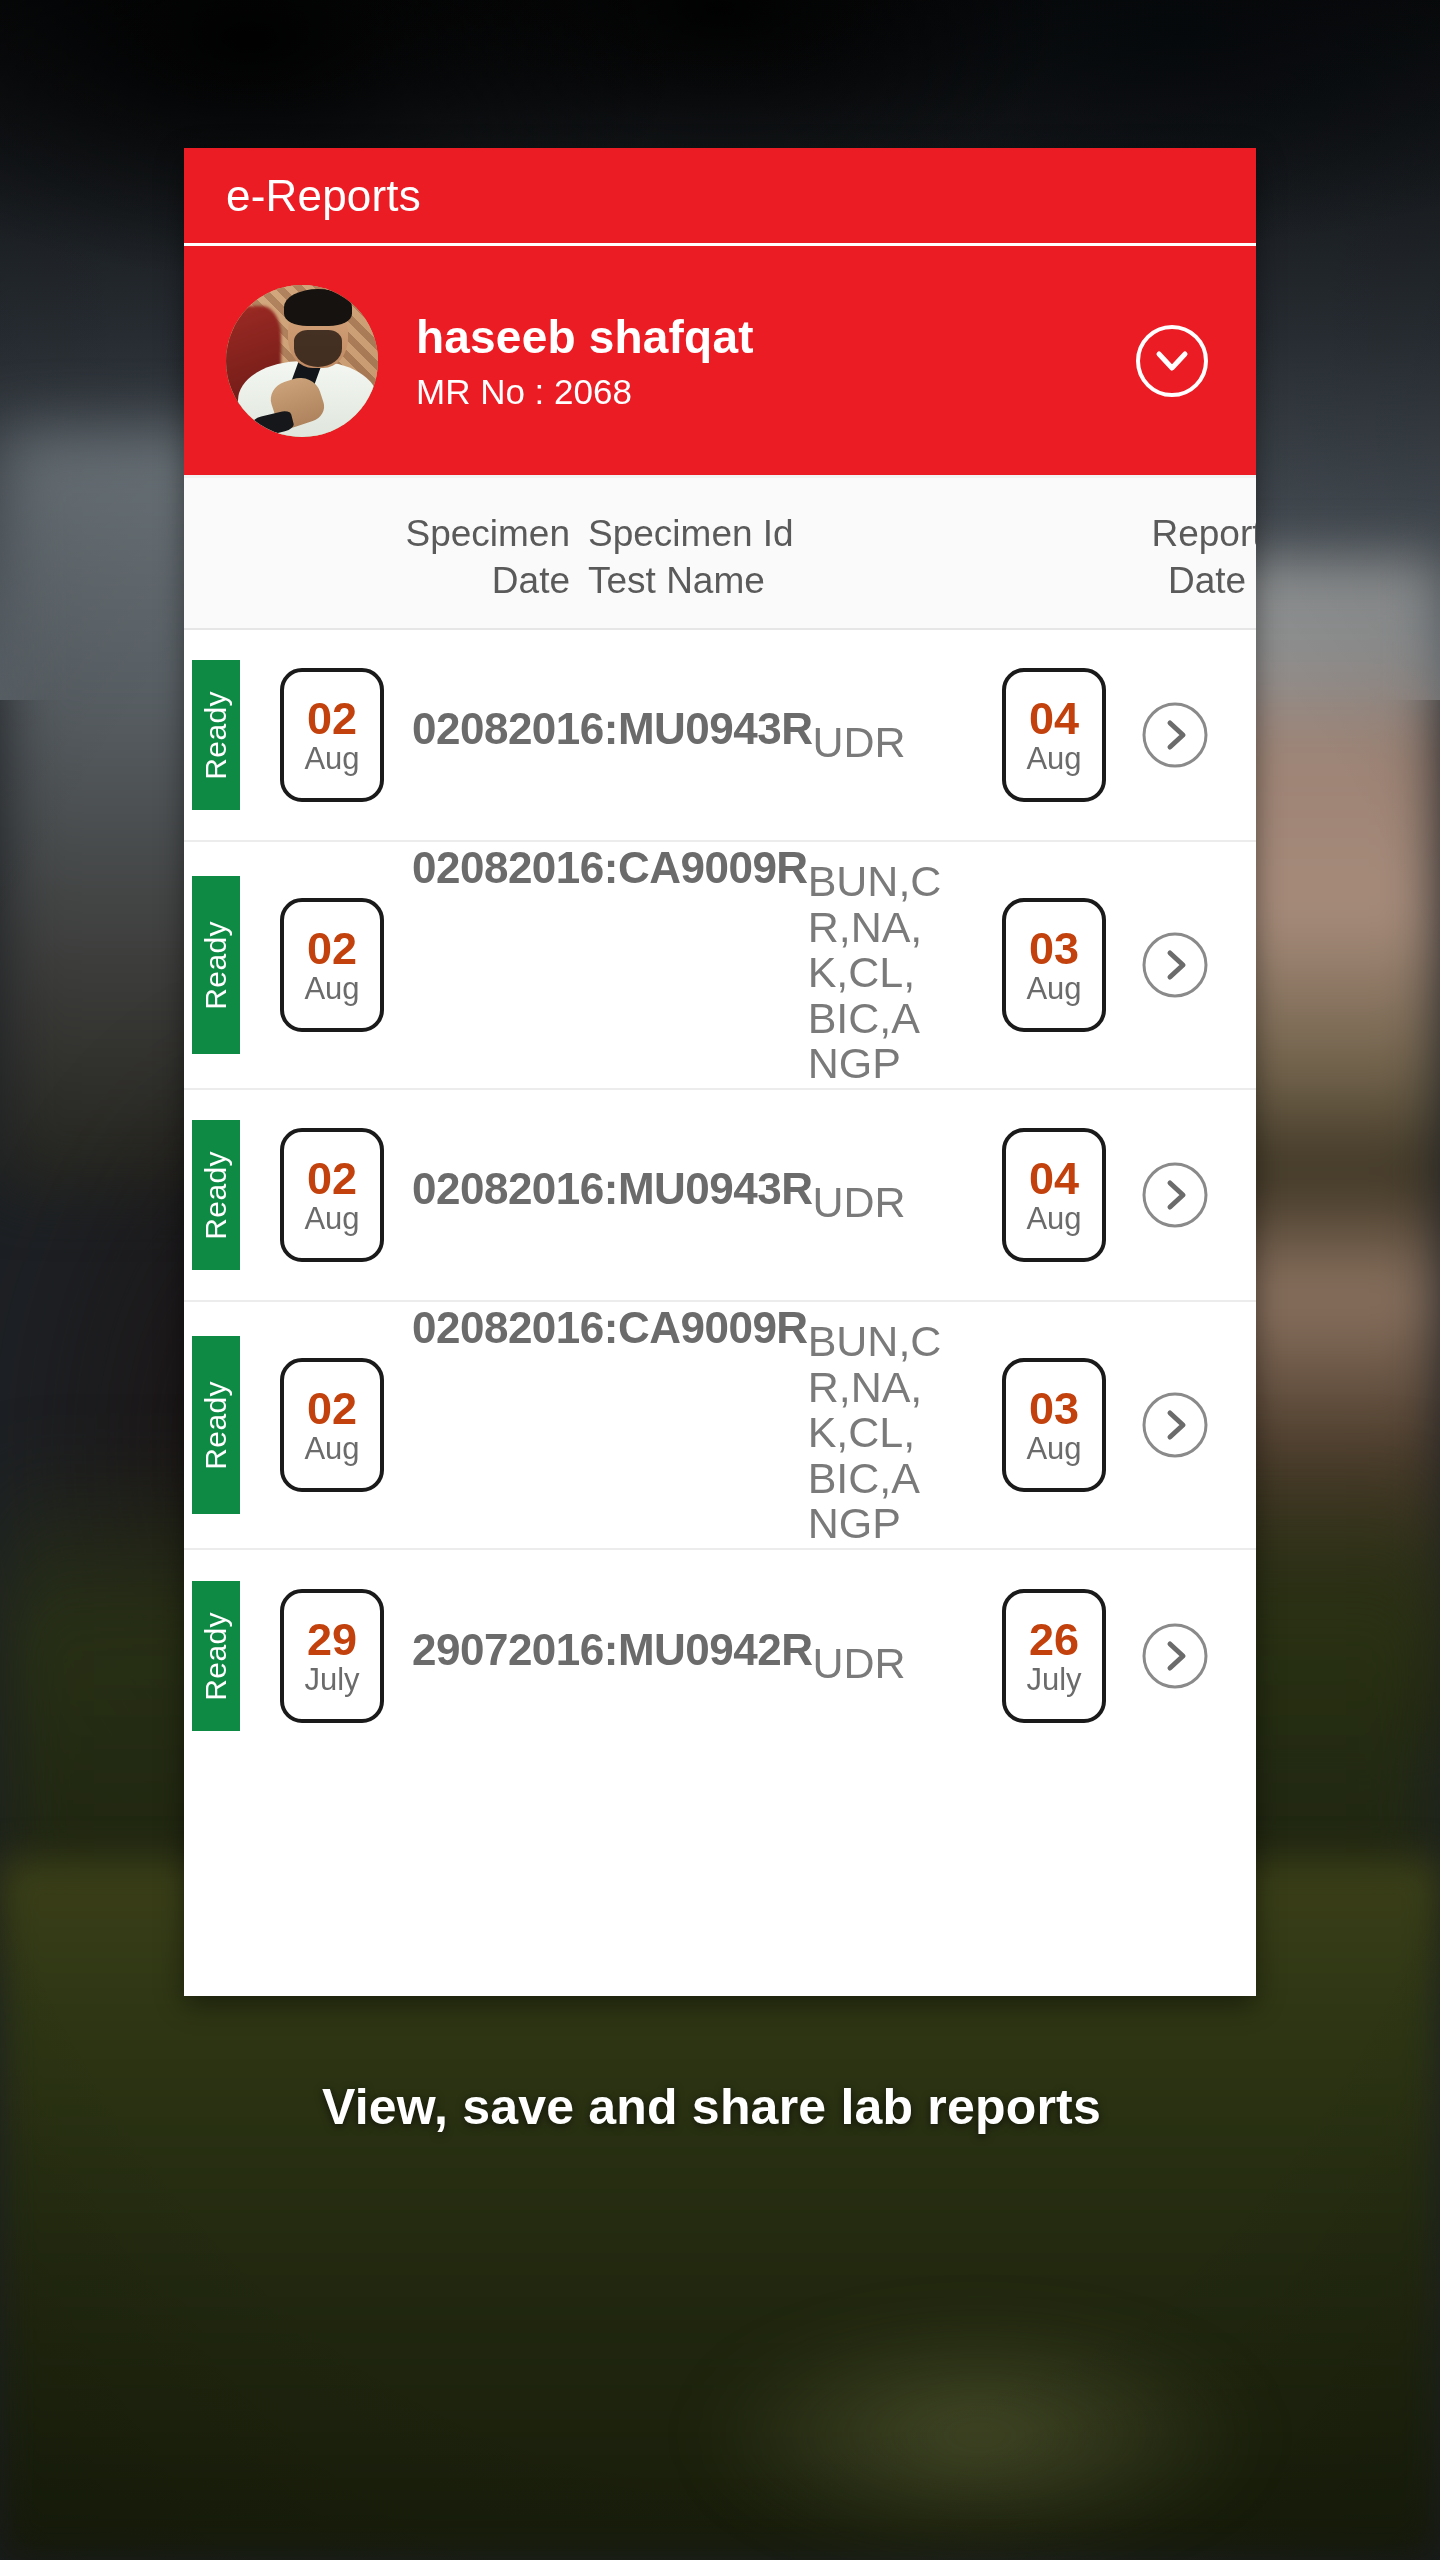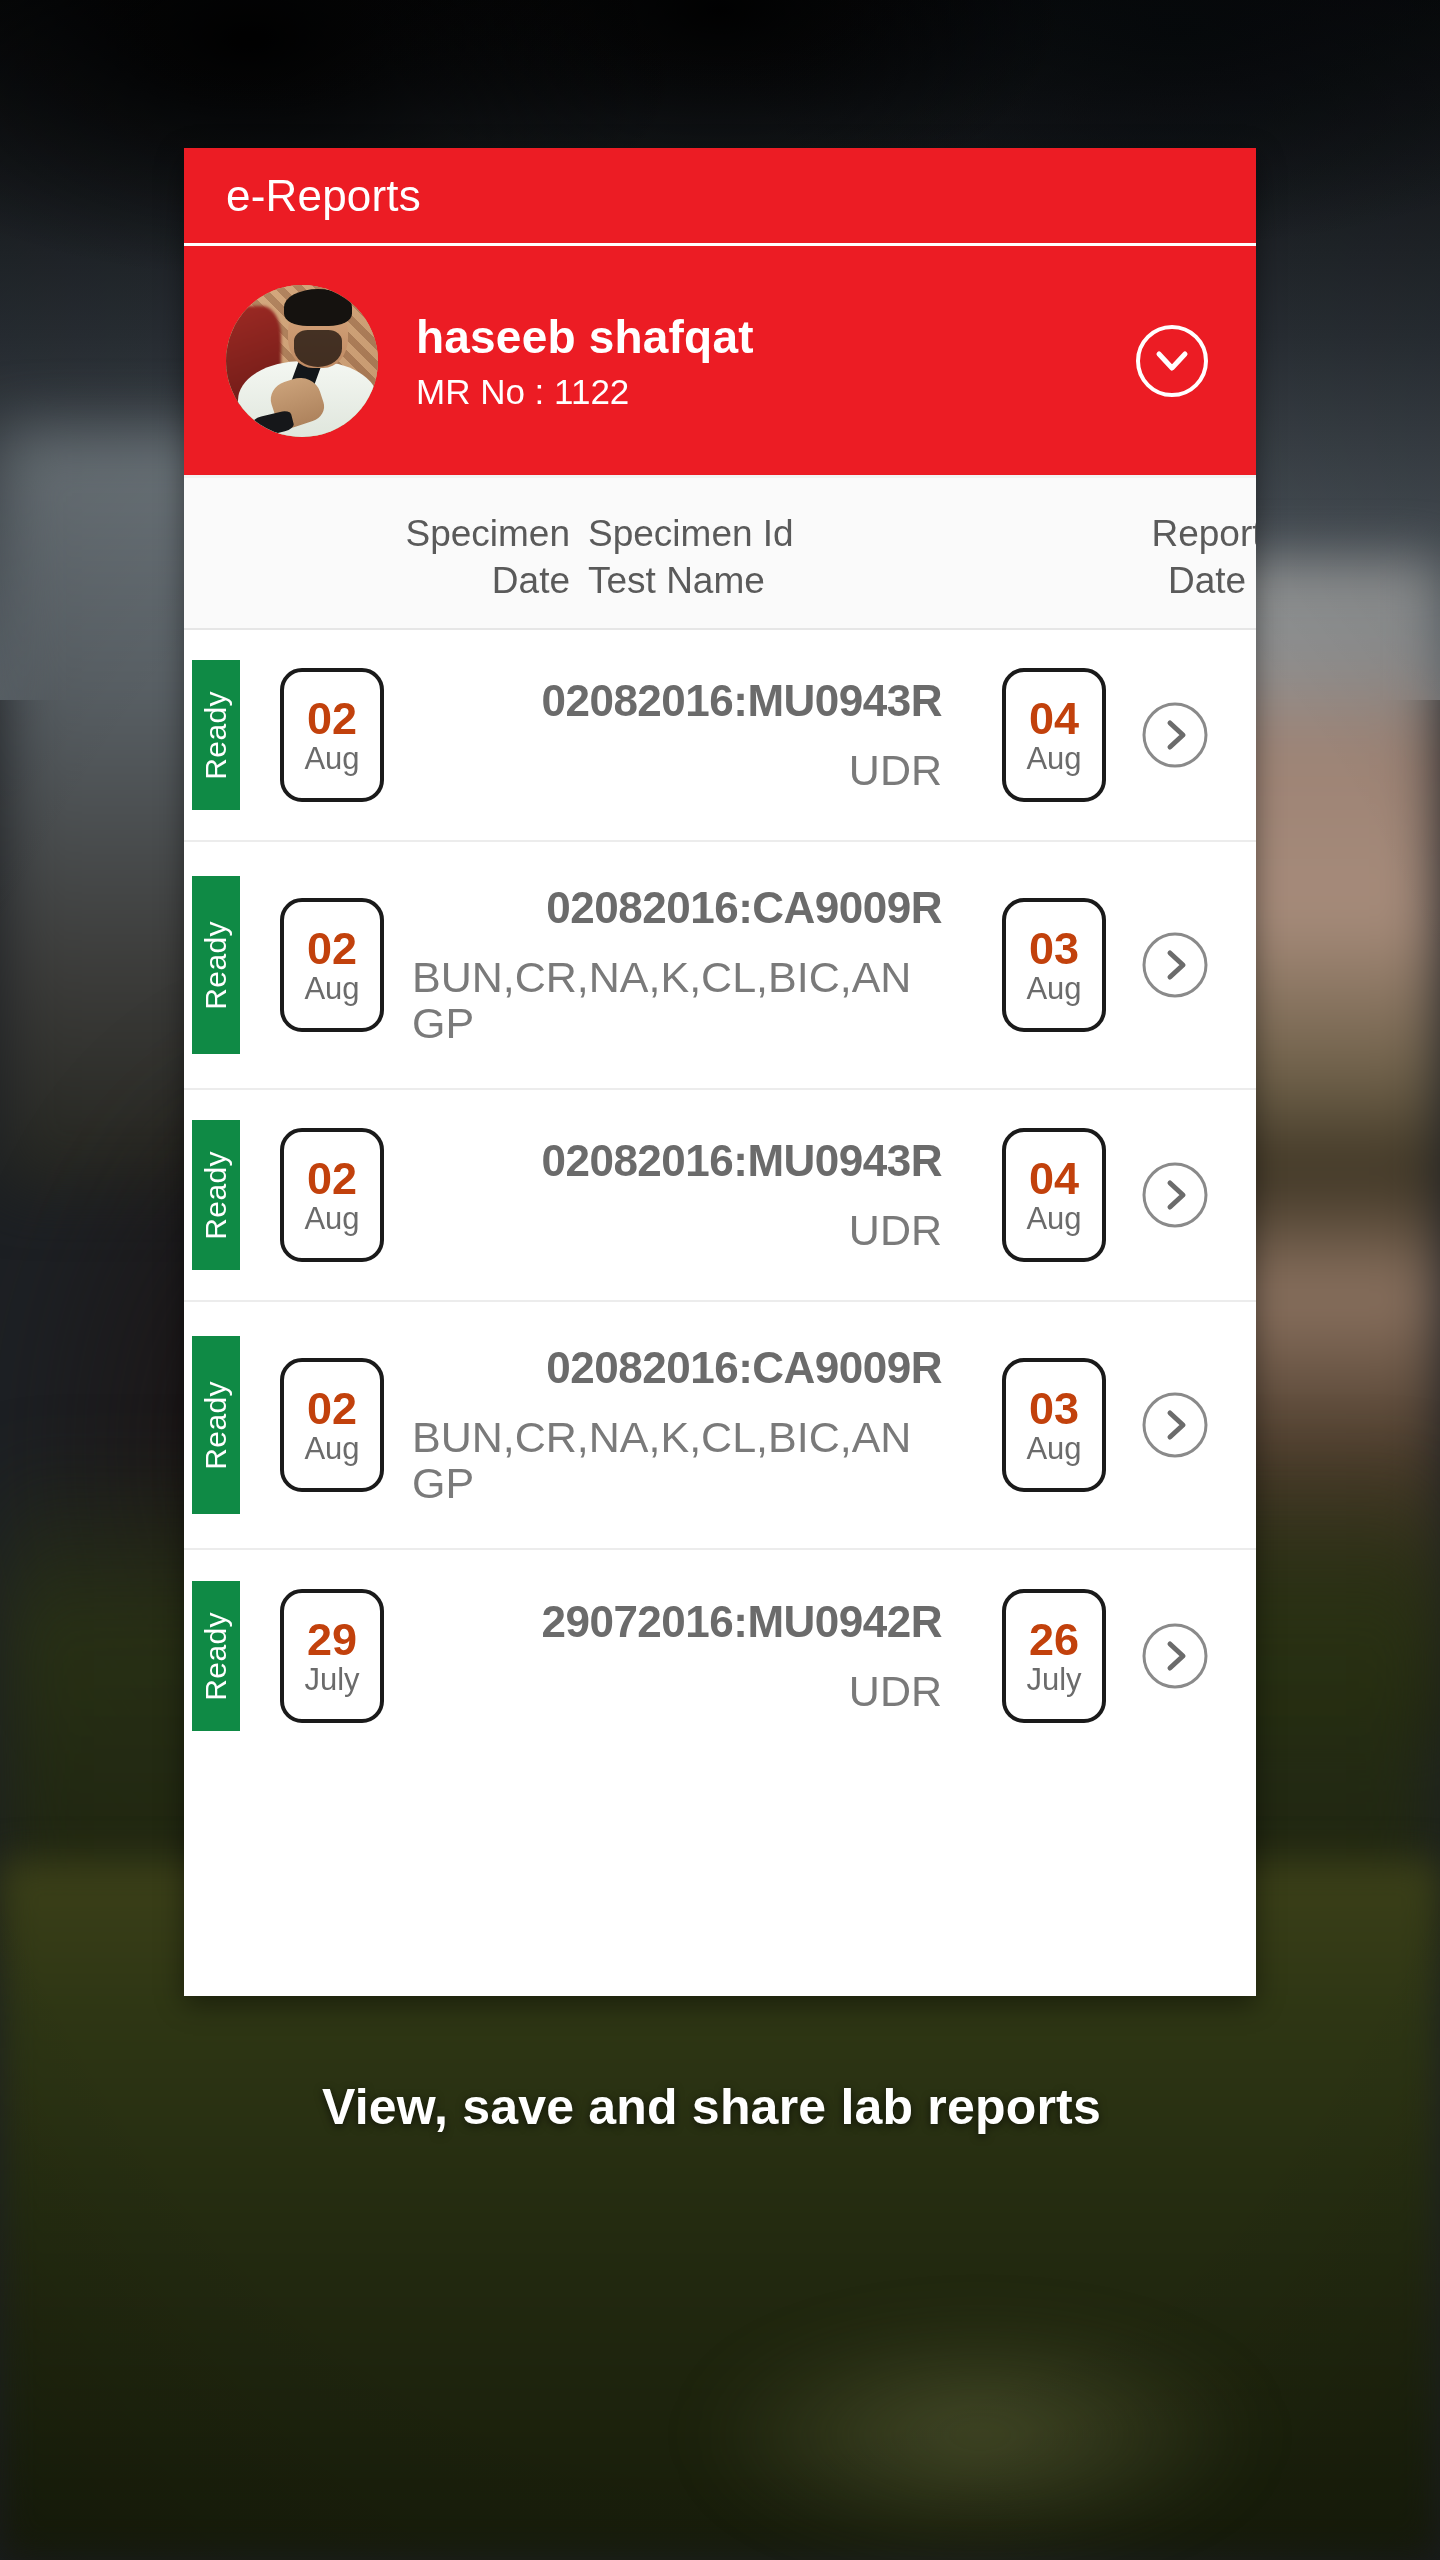--- a/index.html
+++ b/index.html
@@ -269,23 +269,21 @@
   .date-chip .d-num  { font-size: 45px; font-weight: bold; color: #c2410c; line-height: 1; }
   .date-chip .d-mon  { font-size: 31px; color: #6b6b6b; line-height: 1; }
 
   .chip-spec { margin-left: 96px; }
   .chip-rep  { margin-left: auto; margin-right: 34px; }
 
   .test-block {
     margin-left: 28px;
     width: 530px;
     display: flex;
-    flex-direction: column;
-    gap: 6px;
-    align-items: flex-end;
+    gap: 0;
   }
   .test-id {
     font-size: 44px;
     font-weight: bold;
     color: #6b6b6b;
     letter-spacing: -0.5px;
     white-space: nowrap;
   }
   .test-name {
     font-size: 43px;
@@ -339,21 +337,21 @@
       <div class="av-collar"></div>
       <div class="av-head"></div>
       <div class="av-hair"></div>
       <div class="av-beard"></div>
       <div class="av-hand"></div>
       <div class="av-watch"></div>
     </div>
 
     <div class="patient-meta">
       <div class="patient-name">haseeb shafqat</div>
-      <div class="patient-mr">MR No : 1122</div>
+      <div class="patient-mr">MR No : 2068</div>
     </div>
 
     <div class="chevron-circle">
       <svg viewBox="0 0 76 76" width="76" height="76" aria-hidden="true">
         <circle cx="38" cy="38" r="34" fill="none" stroke="#ffffff" stroke-width="4"></circle>
         <path d="M25 31l13 14 13-14" fill="none" stroke="#ffffff" stroke-width="5" stroke-linecap="round" stroke-linejoin="round"></path>
       </svg>
     </div>
   </div>
 

